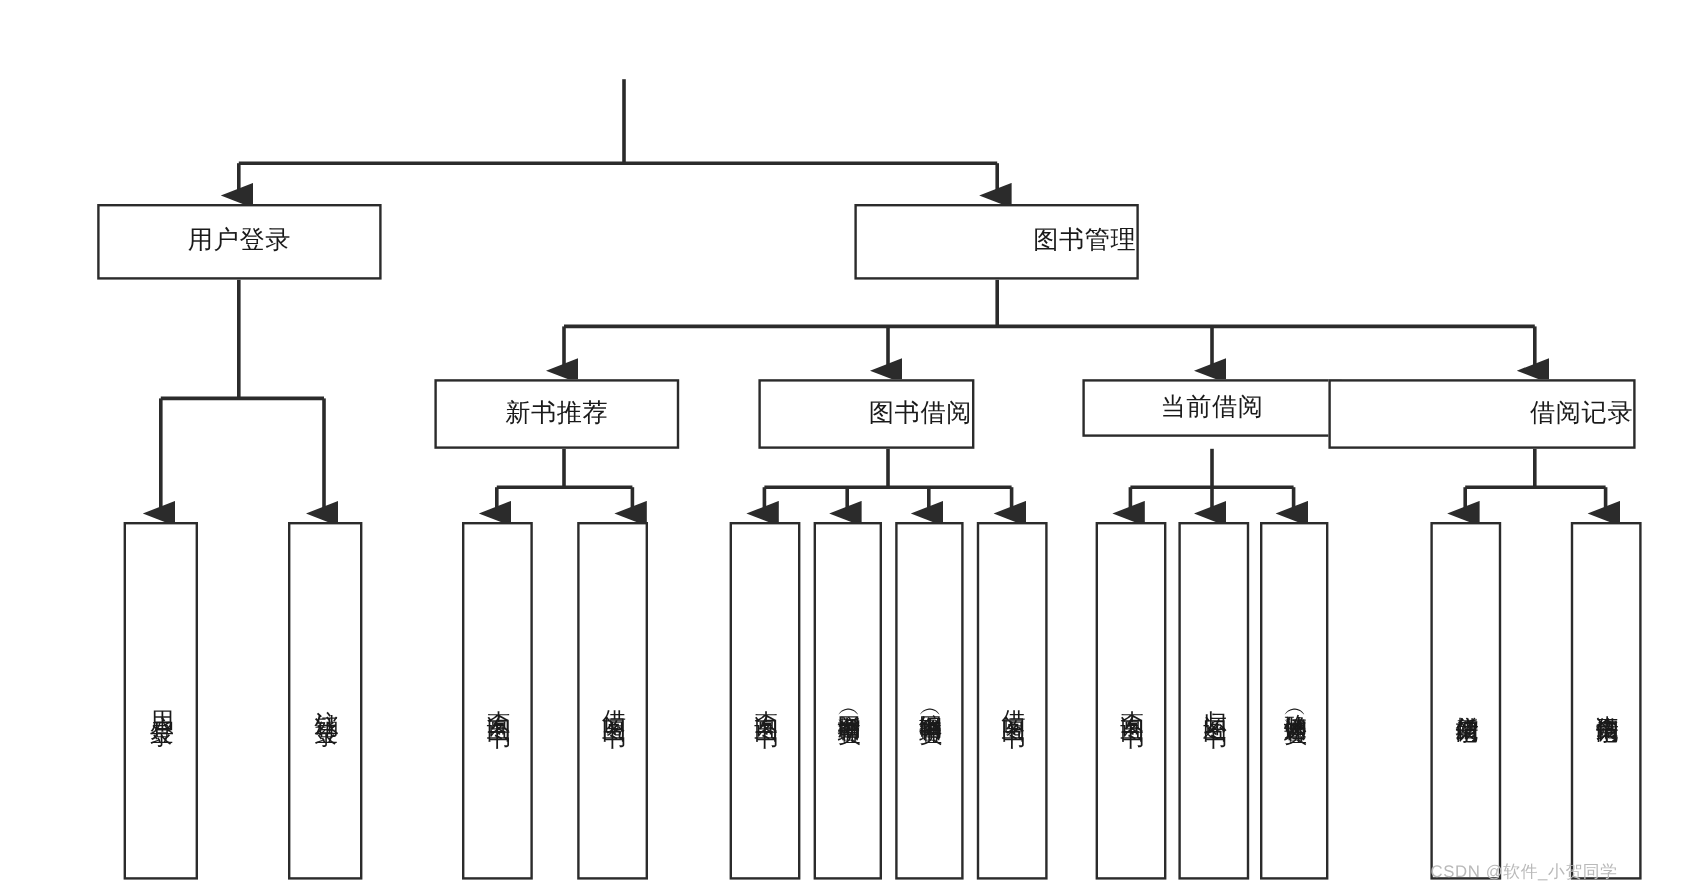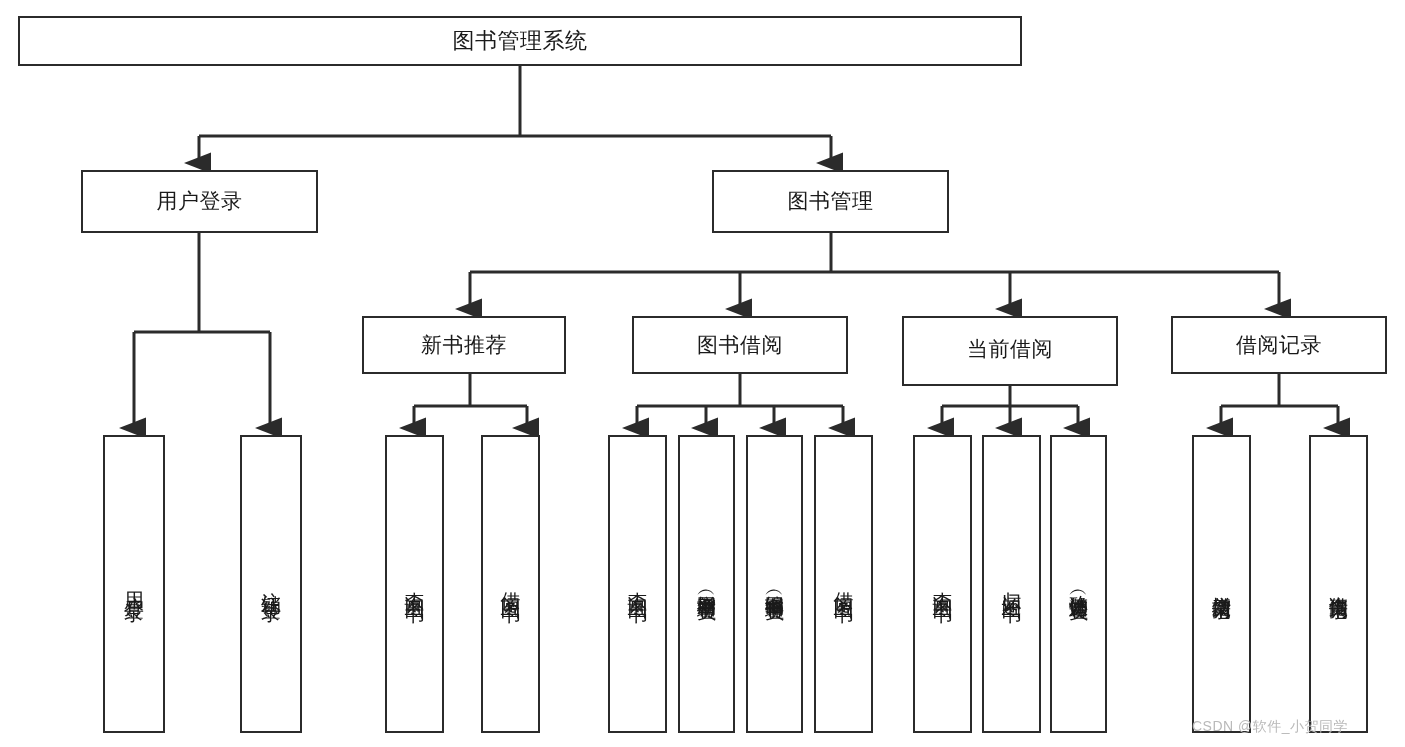--- a/index.html
+++ b/index.html
@@ -123,41 +123,38 @@
       <path d="M1010,406 L1010,427" marker-end="url(#arrow)"></path>
       <path d="M1078,406 L1078,427" marker-end="url(#arrow)"></path>
 
       <path d="M1279,374 L1279,406"></path>
       <path d="M1221,406 L1338,406"></path>
       <path d="M1221,406 L1221,427" marker-end="url(#arrow)"></path>
       <path d="M1338,406 L1338,427" marker-end="url(#arrow)"></path>
     </g>
   </svg>
 
-  <div class="node h-node root-node" style="left:18px; top:16px; width:1004px; height:50px;">
-    <span class="node-label">图书管理系统</span>
-  </div>
 
   <div class="node h-node" style="left:81px; top:170px; width:237px; height:63px;">
     <span class="node-label">用户登录</span>
   </div>
-  <div class="node h-node" style="left:712px; top:170px; width:237px; height:63px;">
+  <div class="node h-node" style="left:712px; top:170px; width:237px; height:63px;justify-content:flex-end;">
     <span class="node-label">图书管理</span>
   </div>
 
   <div class="node h-node" style="left:362px; top:316px; width:204px; height:58px;">
     <span class="node-label">新书推荐</span>
   </div>
-  <div class="node h-node" style="left:632px; top:316px; width:216px; height:58px;">
+  <div class="node h-node" style="left:632px; top:316px; width:180px; height:58px;justify-content:flex-end;">
     <span class="node-label">图书借阅</span>
   </div>
-  <div class="node h-node" style="left:902px; top:316px; width:216px; height:70px;font-family:Liberation Mono, monospace;">
+  <div class="node h-node" style="left:902px; top:316px; width:216px; height:48px;">
     <span class="node-label">当前借阅</span>
   </div>
-  <div class="node h-node" style="left:1171px; top:316px; width:216px; height:58px;">
+  <div class="node h-node" style="left:1107px; top:316px; width:256px; height:58px;justify-content:flex-end;">
     <span class="node-label">借阅记录</span>
   </div>
 
   <div class="node v-node" style="left:103px; top:435px; width:62px; height:298px;">
     <span class="node-label">用户登录</span>
   </div>
   <div class="node v-node" style="left:240px; top:435px; width:62px; height:298px;">
     <span class="node-label">注销登录</span>
   </div>
 

